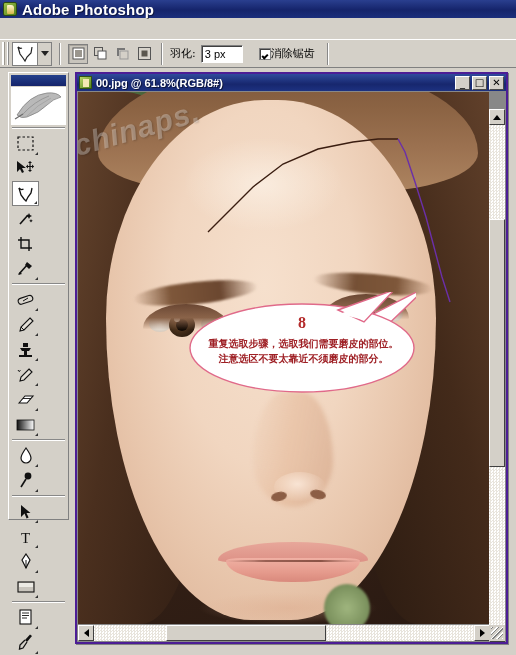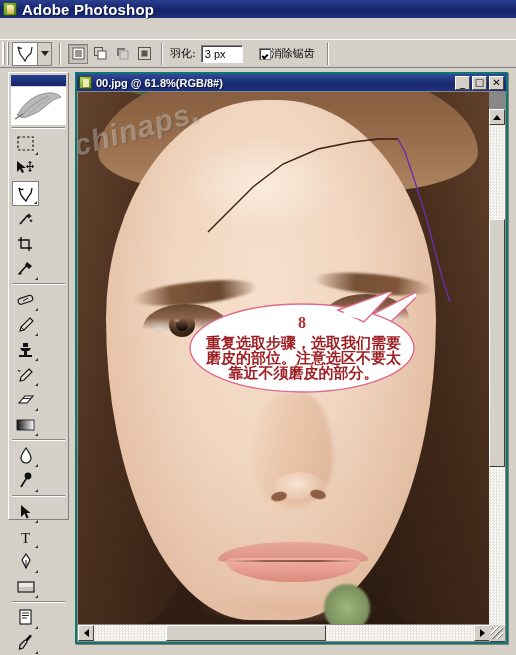--- a/index.html
+++ b/index.html
@@ -112,21 +112,21 @@
   .tcell.sel { background:#fff; border:1px solid #808080; }
   .tcell .corner {
     position:absolute; right:1px; bottom:1px; width:0; height:0;
     border-left:3px solid transparent; border-bottom:3px solid #333;
   }
 
   
   .docwin {
     position:absolute; left:75px; top:72px; width:433px; height:572px;
     background:#c4b5fd;
-    border:2px solid #0f766e;
+    border:2px solid #4c1d95;
     box-shadow: 1px 1px 0 #808080, inset 1px 1px 0 #fff;
   }
   .doc-title {
     height:17px; margin:0; display:flex; align-items:center; padding-left:2px;
     background: linear-gradient(180deg,#2f4a9c 0%, #17276e 60%, #1d3180 100%);
   }
   .doc-icon {
     width:13px; height:13px; margin-right:4px; position:relative;
     background: linear-gradient(135deg,#b9d96a,#55841c); border:1px solid #33540f;
   }
@@ -237,21 +237,21 @@
   
   .callout { position:absolute; left:110px; top:200px; width:228px; height:102px; }
   .callout svg { position:absolute; left:0; top:0; }
   .callout .num {
     position:absolute; left:0; right:0; top:22px; text-align:center;
     font-size:16px; font-weight:bold; color:#b42b2b;
     font-family:"Liberation Serif", serif;
   }
   .callout .msg {
     position:absolute; left:18px; right:15px; top:44px; text-align:center;
-    font-size:15px; line-height:15px; color:#9e1f24; font-weight:bold;
+    font-size:10px; line-height:15px; color:#9e1f24; font-weight:bold;
     font-family:"DejaVu Sans","Liberation Sans",sans-serif;
   }
 
   
   .vscroll {
     position:absolute; right:1px; top:18px; width:16px; height:533px; background:#d4d0c8;
   }
   .hscroll {
     position:absolute; left:1px; bottom:1px; width:412px; height:16px; background:#d4d0c8;
   }

